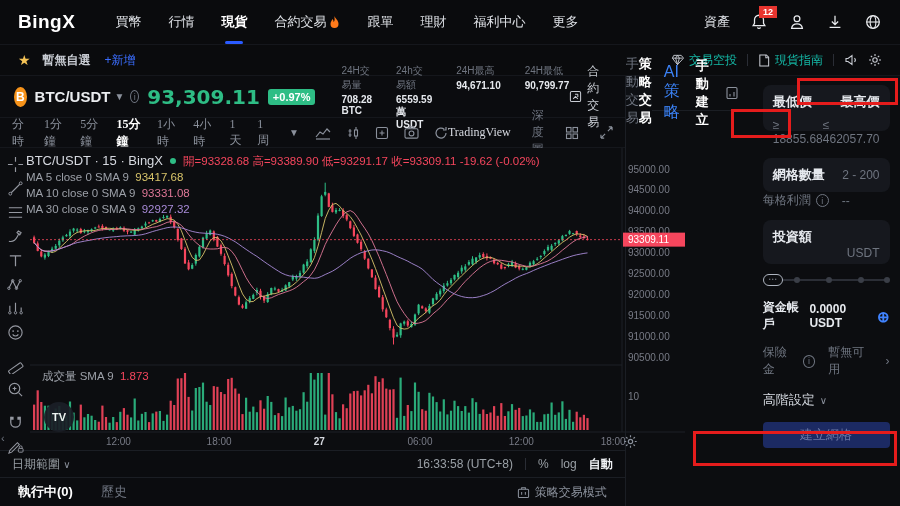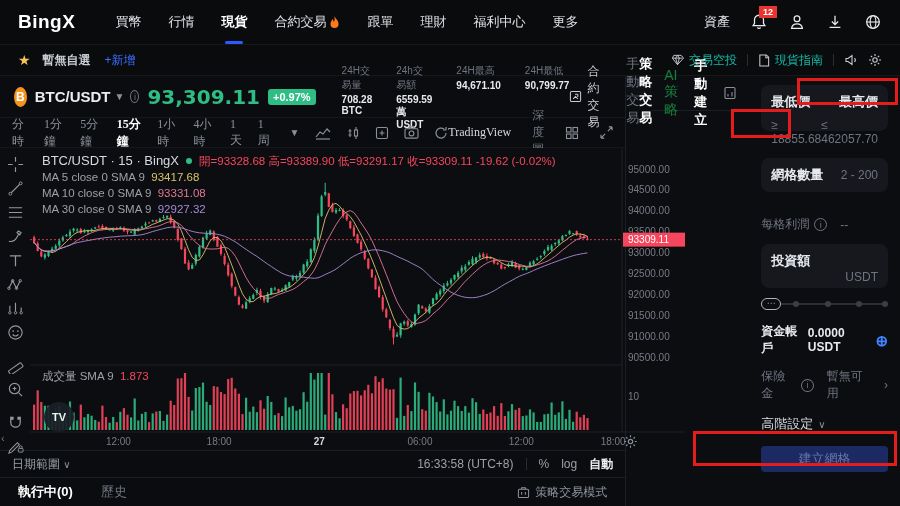--- a/index.html
+++ b/index.html
@@ -55,21 +55,21 @@
 
   
   .chart-area { position:relative; height:302px; background:#0c0d10; }
   .draw-bar { position:absolute; left:0; top:0; bottom:0; width:30px; display:flex; flex-direction:column; align-items:center; padding-top:8px; gap:7px; }
   .dico { width:22px; height:17px; display:flex; align-items:center; justify-content:center; cursor:pointer; }
   .hdiv { width:18px; height:1px; background:#23262d; margin:1px 0; }
   #chart-svg { position:absolute; left:30px; top:0; }
   .ax { fill:#787b86; font-size:10px; font-family:"Liberation Sans",sans-serif; }
   .ax.major { fill:#d6d9e0; font-weight:bold; }
   .ax.tag { fill:#ffffff; }
-  .legend { position:absolute; left:42px; top:5px; font-size:11.5px; line-height:16px; pointer-events:none; }
+  .legend { position:absolute; left:26px; top:5px; font-size:11.5px; line-height:16px; pointer-events:none; }
   .leg-row1 { display:flex; align-items:center; gap:7px; }
   .sym { font-size:13px; color:#d6d9e0; }
   .status-dot { width:6px; height:6px; border-radius:50%; background:#2ebd85; }
   .ohlc { color:#f6465d; }
   .ma-row { color:#9ca0a8; }
   .ma-v1 { color:#d8c46a; } .ma-v2 { color:#e07898; } .ma-v3 { color:#a88bd8; }
   .vol-legend { position:absolute; left:42px; top:221px; font-size:11.5px; color:#9ca0a8; pointer-events:none; }
   .vol-val { color:#f6465d; }
   .tv-logo { position:absolute; left:44px; top:254px; width:30px; height:30px; border-radius:50%; background:#1b1f27; display:flex; align-items:center; justify-content:center; color:#fff; font-weight:bold; font-size:11px; opacity:.92; }
   .axis-gear { position:absolute; left:623px; top:286px; width:16px; height:16px; color:#8b919c; }
@@ -85,32 +85,32 @@
   .btab-active { color:#fff; font-weight:bold; margin-right:28px; }
   .btab-dim { color:#6f7580; }
   .bt-right { margin-left:auto; display:flex; align-items:center; gap:5px; font-size:12px; color:#8b919c; }
 
   
   .panel { flex:1; background:#0c0d10; display:flex; }
   .panel-tabs { height:30px; display:flex; background:#0e1014; }
   .ptab { flex:1; display:flex; align-items:center; justify-content:center; font-size:13px; color:#6f7580; cursor:pointer; }
   .ptab.active { color:#fff; font-weight:bold; }
   .subtabs { height:35px; display:flex; align-items:center; padding:0 12px; border-bottom:1px solid #1b1e24; gap:16px; }
-  .sub-dim { font-size:14px; color:#15803d; cursor:pointer; }
+  .sub-dim { font-size:16px; color:#3b82f6; cursor:pointer; }
   .sub-active { font-size:13px; color:#fff; font-weight:bold; cursor:pointer; }
   .board-icon { margin-left:auto; color:#8b919c; }
   .pbody { padding:9px 12px 0; }
   .card { background:#16181e; border-radius:8px; padding:8px 10px; }
   .c-row { display:flex; justify-content:space-between; }
   .flbl { font-size:13px; font-weight:bold; color:#e6e9ee; }
   .fval { font-size:12px; color:#6f7580; }
   .card1 { height:46px; }
   .card1 .c-row + .c-row { margin-top:7px; }
   .card2 { height:34px; margin-top:27px; display:flex; align-items:center; justify-content:space-between; }
-  .profit-row { margin-top:24px; font-size:12px; color:#6f7580; display:flex; align-items:center; gap:5px; }
+  .profit-row { margin-top:0; font-size:12px; color:#6f7580; display:flex; align-items:center; gap:5px; }
   .card3 { height:44px; margin-top:11px; display:flex; flex-direction:column; justify-content:space-between; }
   .card3 .unit { align-self:flex-end; font-size:12px; color:#6f7580; }
   .slider { position:relative; height:14px; margin-top:9px; }
   .slider .track { position:absolute; left:2px; right:2px; top:6px; height:2px; background:#2b2e36; }
   .slider .dot { position:absolute; top:4px; width:6px; height:6px; border-radius:50%; background:#3a3e47; }
   .slider .handle { position:absolute; left:0; top:1px; width:20px; height:12px; border:1.5px solid #aeb4bf; border-radius:7px; background:#0c0d10; color:#aeb4bf; font-size:9px; line-height:9px; text-align:center; z-index:2; }
   .fund-row { margin-top:12px; display:flex; align-items:center; font-size:12px; font-weight:bold; color:#e6e9ee; gap:6px; }
   .plus-circle { margin-left:auto; color:#4083ff; font-size:15px; line-height:15px; cursor:pointer; }
   .ins-row { margin-top:11px; display:flex; align-items:center; font-size:12px; color:#6f7580; gap:5px; }
   .ins-right { margin-left:auto; display:flex; align-items:center; gap:11px; cursor:pointer; }

